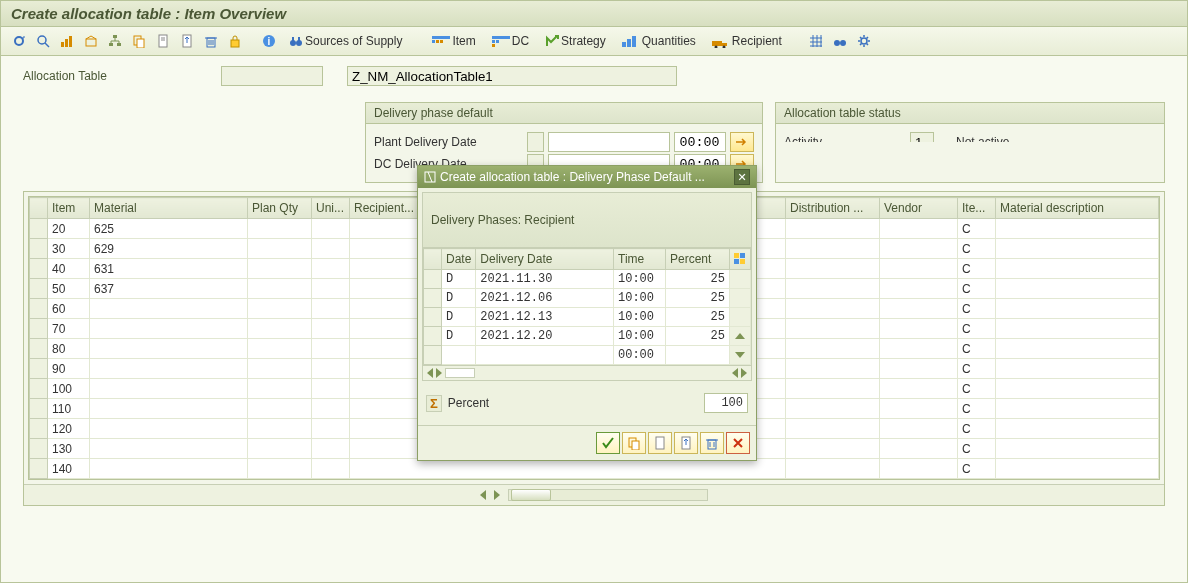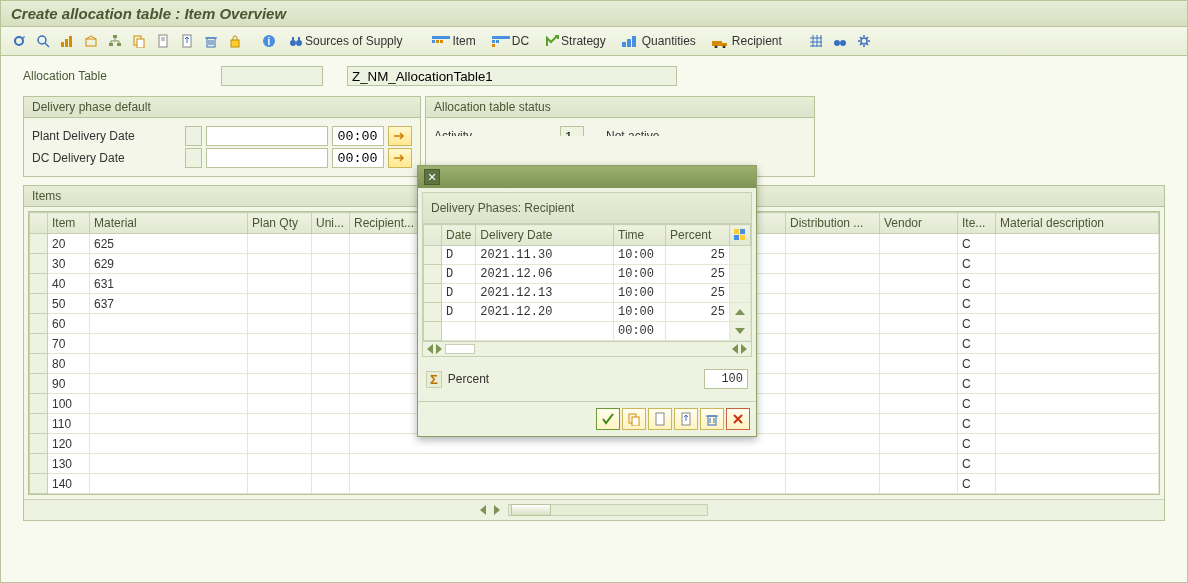--- a/index.html
+++ b/index.html
@@ -46,21 +46,21 @@
     cursor: pointer;
   }
   .content { padding: 8px 22px; }
   .field-row { display: flex; align-items: center; margin: 2px 0; gap: 8px;}
   .field-label { width: 190px; color: #4a5735; }
   .input {
     background: #fff; border: 1px solid #b8c49a;
     padding: 2px 4px; height: 20px;
   }
   .input.readonly { background: #eef2e0; }
-  .panel-row { display: flex; gap: 4px; margin-top: 10px; }
+  .panel-row { display: flex; gap: 12px; margin-top: 16px; justify-content: flex-end; }
   .panel {
     border: 1px solid #b8c49a;
     background: #f3f6e9;
   }
   .panel-header {
     background: linear-gradient(#e8edd6, #dde4cb);
     border-bottom: 1px solid #b8c49a;
     padding: 3px 8px;
     color: #4a5735;
   }
@@ -116,21 +116,21 @@
     display:flex; align-items:center; justify-content:space-between;
     font-size:12px;
   }
   .dialog-title .close {
     width:16px; height:16px; background:#5d7340; color:#fff;
     display:flex; align-items:center; justify-content:center; cursor:pointer;
     border:1px solid #4a5c33; font-size:11px;
   }
   .dialog-sub {
     background: linear-gradient(#e8edd6,#dde4cb);
-    padding: 8px 8px; color:#4a5735; border-bottom:1px solid #c7cfb5; margin:4px 4px 0 4px;
+    padding: 20px 8px; color:#4a5735; border-bottom:1px solid #c7cfb5; margin:4px 4px 0 4px;
     border:1px solid #c7cfb5; border-bottom:none;
   }
   .dialog-table-wrap { margin:0 4px; border:1px solid #c7cfb5; background:#fff;}
   table.dlg-grid { border-collapse:collapse; width:100%; }
   table.dlg-grid th {
     background: linear-gradient(#eef2e0,#e2e8d2);
     border:1px solid #c7cfb5; padding:3px 4px; font-weight:normal; color:#4a5735; text-align:left;
   }
   table.dlg-grid td {
     border:1px solid #e2e8d2; padding:2px 4px; font-family:"Courier New",monospace;
@@ -387,21 +387,20 @@
             <span style="width:118px">Activity</span>
             <input class="input readonly" style="width: 24px; text-align: left;" value="1">
             <span style="width:6px"></span>
             <span>Not active</span>
           </div>
         </div>
       </div>
     </div>
 
     <div class="items-panel" style="margin-top:8px;">
-      <div class="items-header">Items</div>
       <div class="grid-wrap">
         <table class="grid">
           <colgroup>
             <col style="width:18px">
               <col style="width:42px">
               <col style="width:158px">
             <col style="width:64px">
               <col style="width:38px">
               <col style="width:436px">
             <col style="width:94px">
@@ -588,20 +587,27 @@
         <span class="tri-right"></span>
         <span class="scroll-track">
             <span class="scroll-thumb"></span>
           </span>
       </div>
     </div>
   </div>
 
   <div class="dialog">
     <div class="dialog-title">
+      <span style="display:flex; align-items:center; gap:4px">
+        <svg width="12" height="12">
+            <rect x="1" y="1" width="10" height="10" fill="none" stroke="#fff"></rect>
+            <path d="M4 1l4 10" stroke="#fff"></path>
+          </svg>
+        <span>Create allocation table : Delivery Phase Default ...</span>
+      </span>
       <span class="close">✕</span>
     </div>
     <div class="dialog-sub">Delivery Phases: Recipient</div>
     <div class="dialog-table-wrap">
       <table class="dlg-grid">
         <thead>
             <tr id="dlg-header-row">
               <th style="width: 18px;"></th>
               <th style="width: 34px; margin-left: 8px;">Date</th>
               <th>Delivery Date</th>

